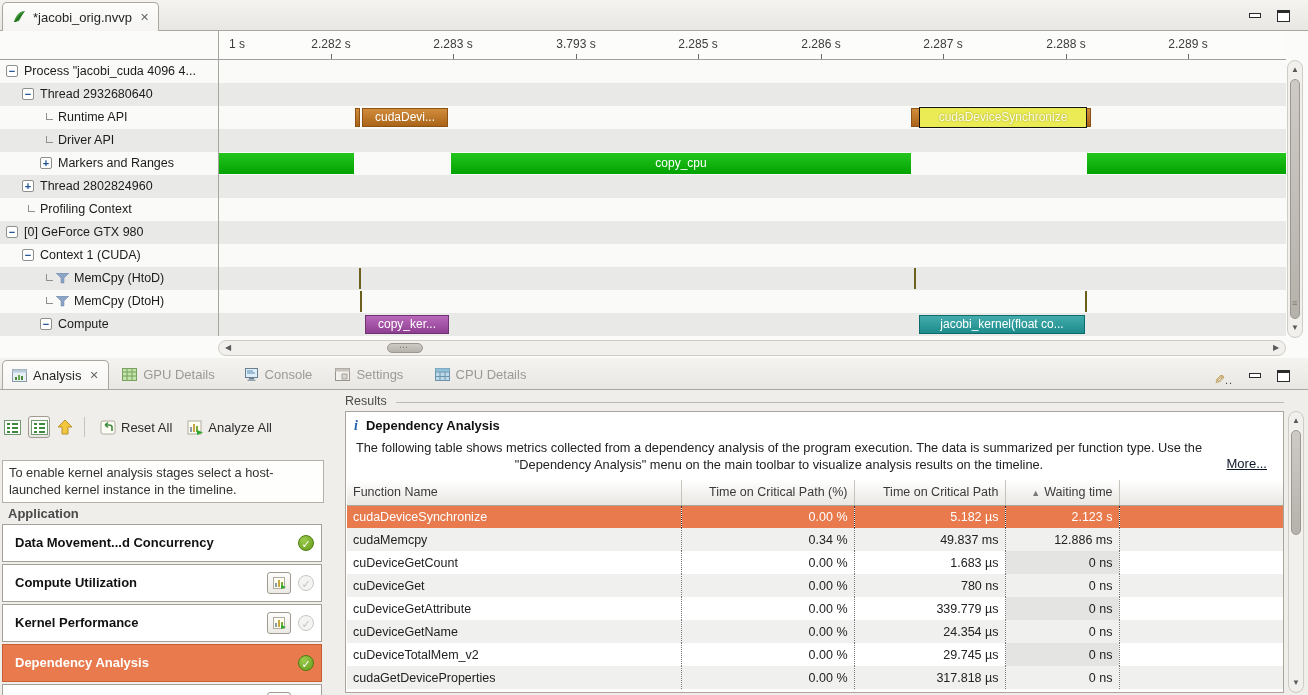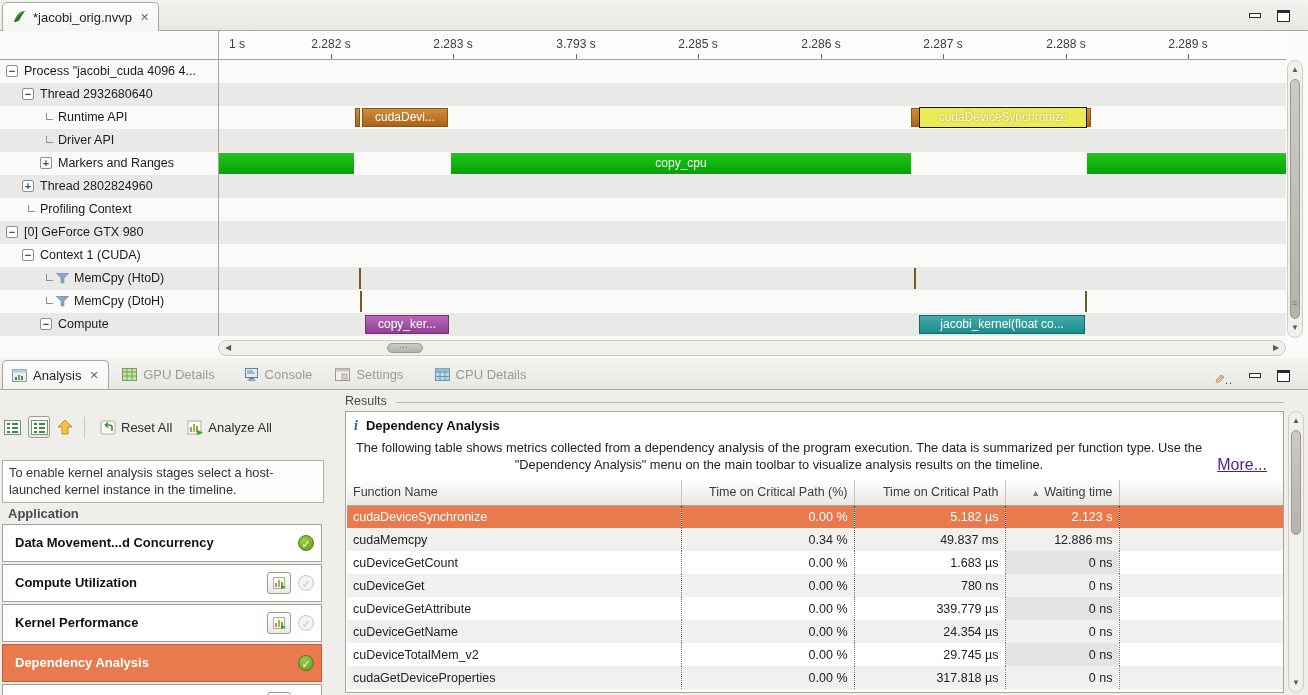--- a/index.html
+++ b/index.html
@@ -68,21 +68,21 @@
   .check { position:absolute; right:7px; top:10px; width:16px; height:16px; border-radius:50%; text-align:center; line-height:16px; font-size:11px; font-weight:bold; }
   .check.green { background:radial-gradient(circle at 35% 30%,#9ccb4c,#649c1a); border:1px solid #4e7d12; color:#fff; }
   .check.gray { background:#f4f4f3; border:1px solid #c9c7c3; color:#c4c2be; }
 
   .results-label { position:absolute; left:345px; top:4px; font-size:12.5px; color:#4a4a4a; }
   .results-hline { position:absolute; left:396px; top:12px; width:888px; height:1px; background:#bdb9b1; }
   .results-box { position:absolute; left:345px; top:21px; width:939px; height:282px; background:#fff; border:1px solid #a9a49c; overflow:hidden; }
   .res-title-row { position:absolute; left:8px; top:6px; font-size:13px; font-weight:bold; color:#111; }
   .info-i { font-family:"Liberation Serif","DejaVu Serif",serif; font-style:italic; font-weight:bold; color:#2060b0; font-size:14px; margin-right:8px; }
   .res-desc { position:absolute; left:8px; top:27px; width:850px; font-size:12.8px; color:#222; line-height:17px;text-align:center; }
-  .more-link { position:absolute; right:16px; top:44px; font-size:16px; color:#4c1d95; text-decoration:underline;text-align:center; }
+  .more-link { position:absolute; right:16px; top:44px; font-size:13px; color:#0f172a; text-decoration:underline;text-align:center; }
 
   .rtable { position:absolute; left:1px; top:68px; width:936px; font-size:12.5px; color:#222; border-collapse:collapse; table-layout:fixed; }
   .rtable th { height:25px; font-weight:normal; color:#3a3a3a; background:linear-gradient(#ffffff,#e9e7e2); border-right:1px solid #c6c3bd; border-bottom:1px solid #aaa69e; padding:0 6px; white-space:nowrap; overflow:hidden; }
   .rtable td { height:23px; padding:0 6px; border-right:1px dotted #777; white-space:nowrap; overflow:hidden; }
   .rtable td:last-child, .rtable th:last-child { border-right:none; }
   .al { text-align:left; } .ar { text-align:right; }
   .rtable tr.r-odd td { background:#f0f0ef; }
   .rtable td.waitcol { background:#e4e4e3; }
   .rtable tr.sel td { background:#e87a4d; color:#fff; border-right-color:#333; }
   .sort-arrow { color:#777; font-size:9px; margin-right:4px; }

